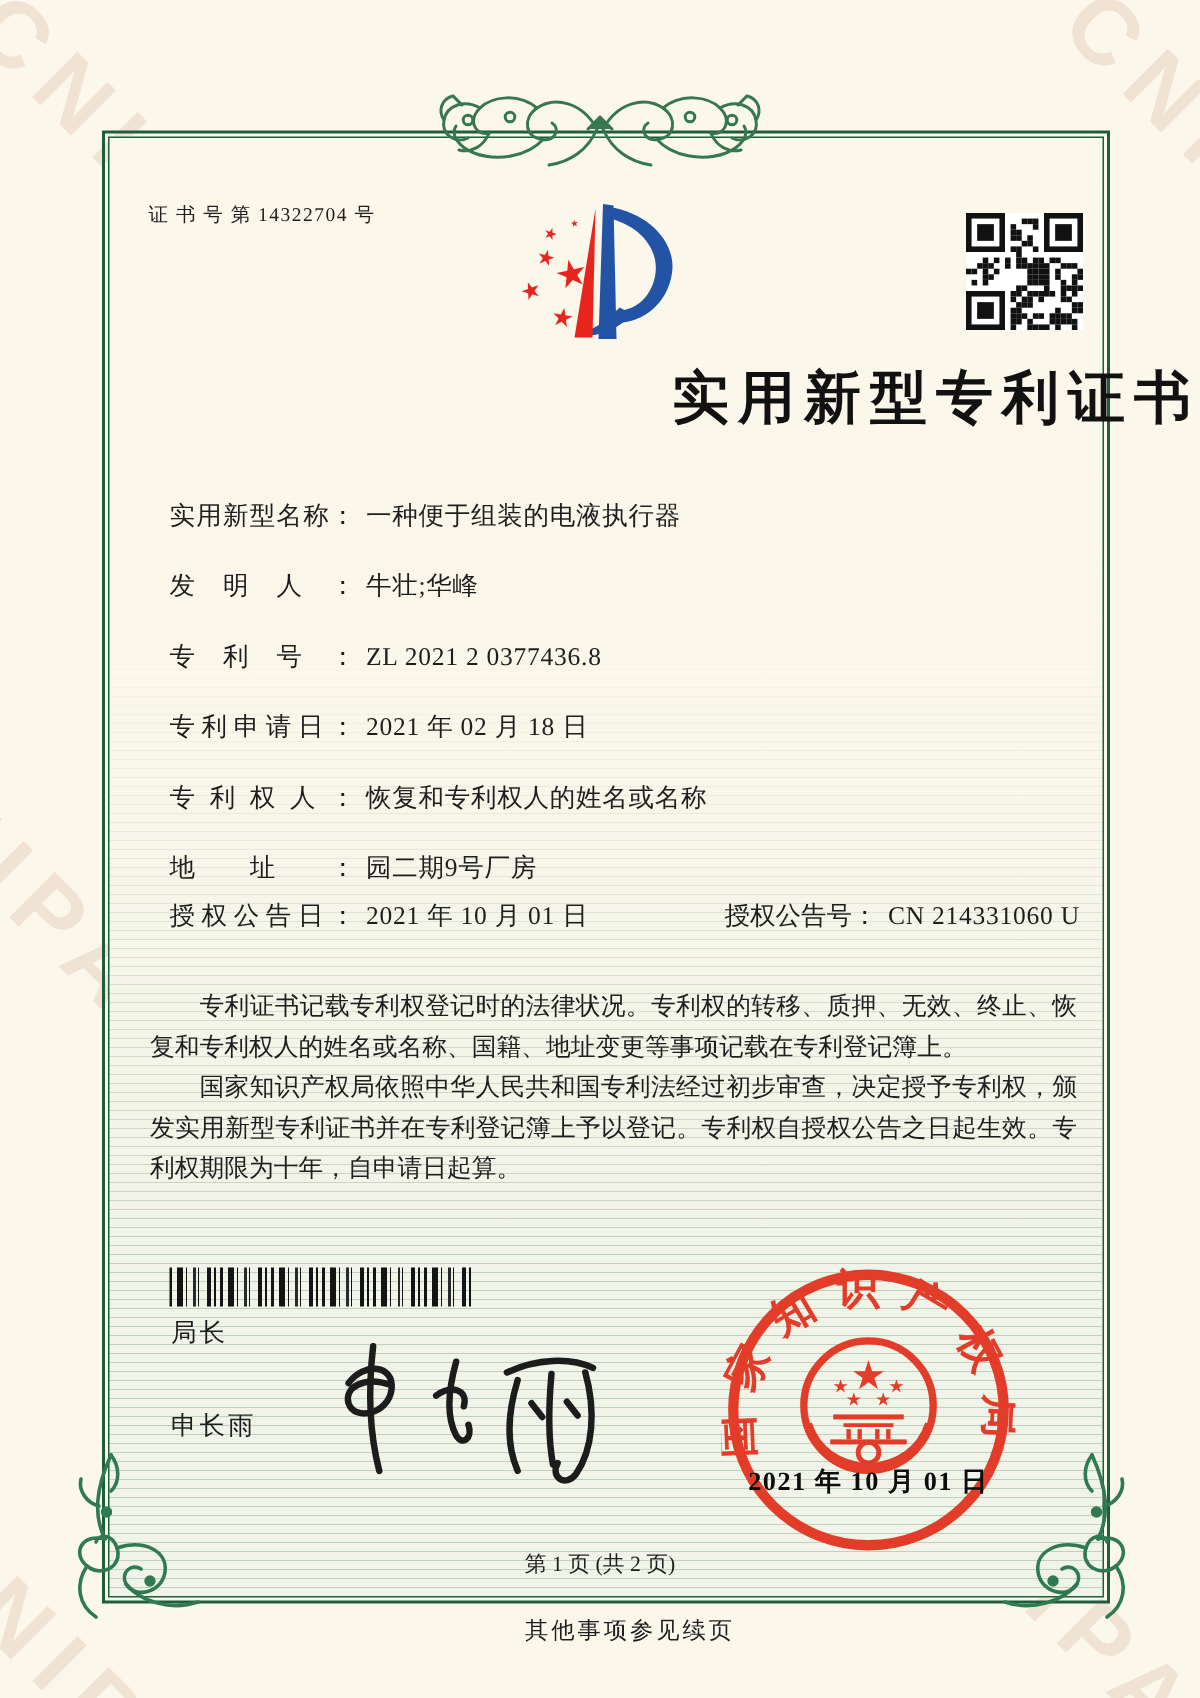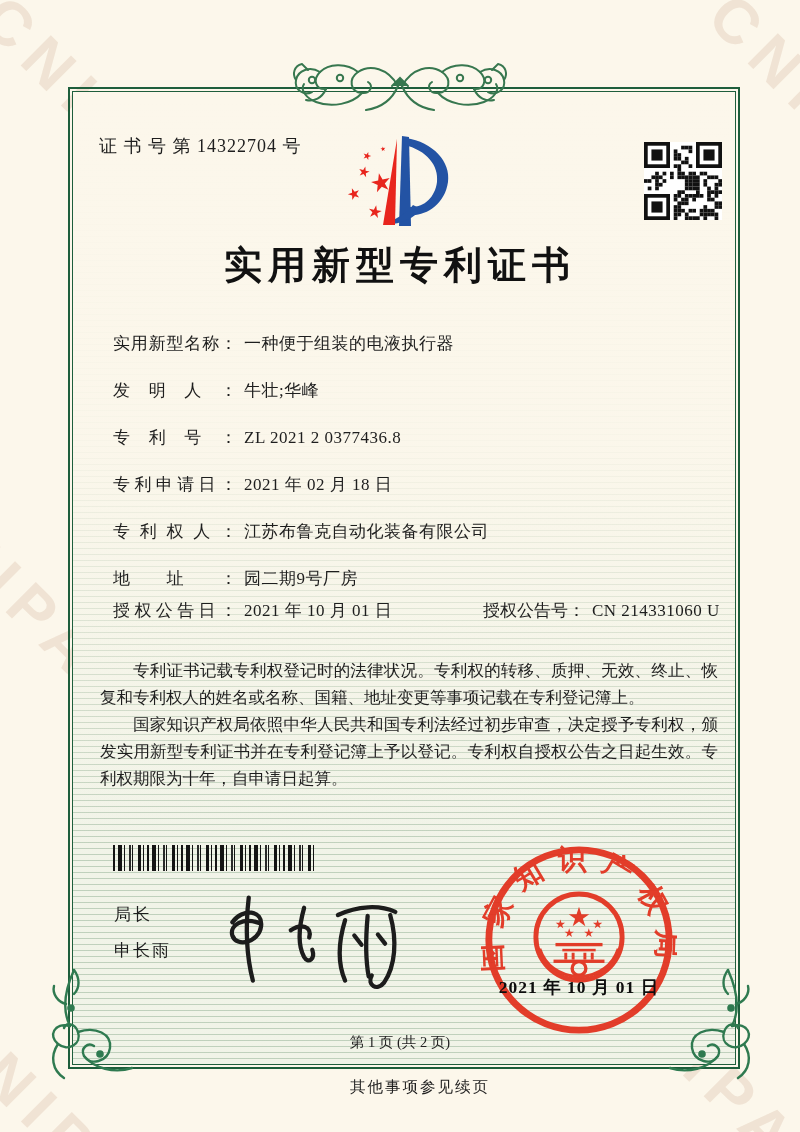--- a/index.html
+++ b/index.html
@@ -16,24 +16,24 @@
       background:
         linear-gradient(180deg,#fcf7eb 0%,rgba(252,247,235,.92) 36%,rgba(252,247,235,.40) 58%,rgba(252,247,235,0) 78%),
         repeating-linear-gradient(180deg,rgba(110,150,115,.38) 0 1px,rgba(240,243,231,.55) 1px 6px),
         #f2f4e9;}
   
   .orn-top{position:absolute;left:288px;top:56px;width:224px;height:62px;z-index:2;}
   .orn-corner{position:absolute;width:106px;height:122px;z-index:2;}
   .orn-left{left:40px;top:964px;}
   .orn-right{left:656px;top:964px;transform:scaleX(-1);}
   
-  .cert-no{position:absolute;left:99px;top:134px;font-size:18px;z-index:3;letter-spacing:1px;}
+  .cert-no{position:absolute;left:99px;top:134px;font-size:13px;z-index:3;letter-spacing:1px;}
   .logo{position:absolute;left:333px;top:124px;width:148px;height:116px;z-index:3;}
   .qr{position:absolute;left:644px;top:142px;width:78px;height:78px;z-index:3;}
-  .title{position:absolute;left:0;right:0;top:240px;text-align:center;z-index:3;
+  .title{position:absolute;left:0;right:0;top:240px;text-align:right;z-index:3;
          font-size:38px;font-weight:bold;letter-spacing:6px;color:#111;}
   .fields{position:absolute;left:113px;top:332px;width:610px;font-size:17px;z-index:3;}
   .frow{line-height:23px;margin-bottom:24px;white-space:nowrap;}
   .flabel{display:inline-block;width:124px;text-align:justify;text-align-last:justify;vertical-align:top;}
   .fvalue{margin-left:7px;letter-spacing:.5px;text-align:right;}
   .frow-addr{margin-bottom:9px;}
   .addr-val{display:inline-block;vertical-align:top;white-space:normal;}
   .addr-val span{display:block;}
   .frow-grant{position:relative;margin-bottom:0;}
   .grant2{position:absolute;left:370px;top:0;white-space:nowrap;}
@@ -41,21 +41,21 @@
          font-size:16.5px;line-height:27px;text-align:justify;}
   .paras p{margin:0;text-indent:2em;}
   
   .barcode{position:absolute;left:113px;top:845px;width:202px;height:26px;z-index:3;
     background:repeating-linear-gradient(90deg,
       #141414 0 2px,transparent 2px 5px,#141414 5px 9px,transparent 9px 11px,
       #141414 11px 12px,transparent 12px 16px,#2a2a2a 16px 18px,transparent 18px 19px,
       #141414 19px 20px,transparent 20px 25px,#141414 25px 28px,transparent 28px 30px,
       #141414 30px 31px,transparent 31px 34px);}
   
-  .signer-title{position:absolute;left:114px;top:903px;font-size:17px;z-index:3;
+  .signer-title{position:absolute;left:114px;top:877px;font-size:17px;z-index:3;
       font-family:"Liberation Sans","DejaVu Sans",sans-serif;letter-spacing:2px;}
   .signer-name{position:absolute;left:114px;top:939px;font-size:17px;z-index:3;
       font-family:"Liberation Sans","DejaVu Sans",sans-serif;letter-spacing:2px;}
   .signature{position:absolute;left:218px;top:883px;width:205px;height:107px;z-index:3;}
   
   .seal{position:absolute;left:481px;top:842px;width:196px;height:196px;z-index:4;}
   .seal svg{position:absolute;inset:0;opacity:.93;}
   .seal-date{position:absolute;left:10px;top:133px;width:176px;text-align:center;z-index:5;
       font-size:17.5px;font-weight:bold;color:#0d0d0d;letter-spacing:1px;white-space:nowrap;}
   
@@ -301,21 +301,21 @@
     <div class="frow">
       <span class="flabel">发明人：</span><span class="fvalue">牛壮;华峰</span>
     </div>
     <div class="frow">
       <span class="flabel">专利号：</span><span class="fvalue">ZL 2021 2 0377436.8</span>
     </div>
     <div class="frow">
       <span class="flabel">专利申请日：</span><span class="fvalue">2021 年 02 月 18 日</span>
     </div>
     <div class="frow">
-      <span class="flabel">专利权人：</span><span class="fvalue">江苏布鲁克自动化装备有限公司</span>
+      <span class="flabel">专利权人：</span><span class="fvalue">恢复和专利权人的姓名或名称</span>
     </div>
     <div class="frow frow-addr">
       <span class="flabel">地址：</span><span class="fvalue addr-val"><span>园二期9号厂房</span></span>
     </div>
     <div class="frow frow-grant">
       <span class="flabel">授权公告日：</span><span class="fvalue">2021 年 10 月 01 日</span>
       <span class="grant2">
         <span>授权公告号：</span><span class="fvalue">CN 214331060 U</span>
       </span>
     </div>

